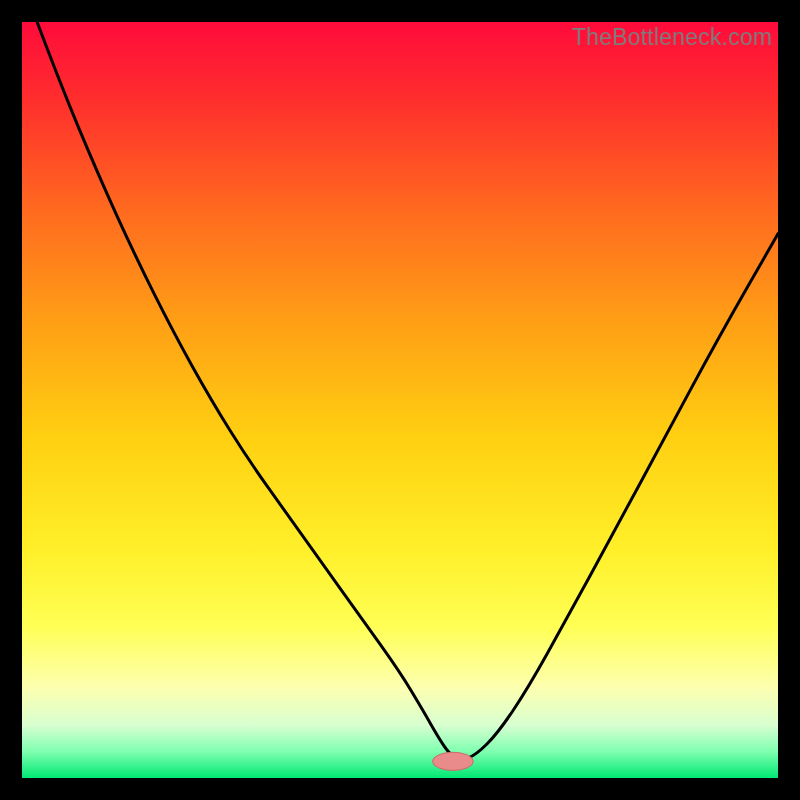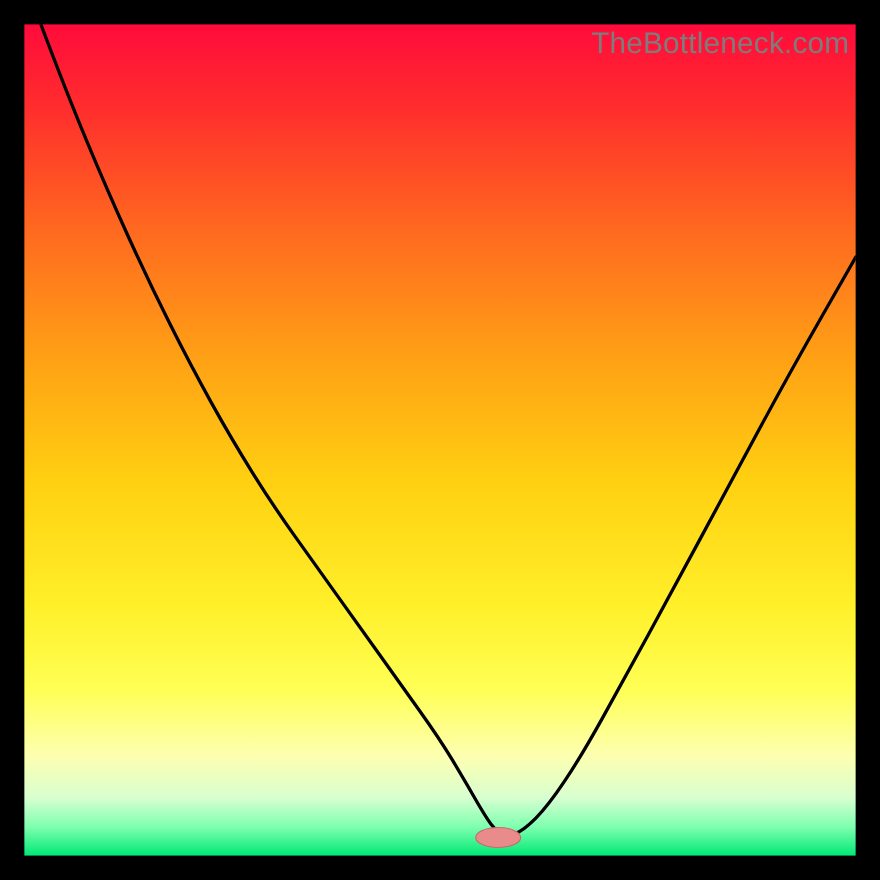--- a/index.html
+++ b/index.html
@@ -24,21 +24,21 @@
     left: 0;
     top: 0;
     width: 756px;
     height: 756px;
   }
   .watermark {
     position: absolute;
     top: 2px;
     right: 6px;
     color: #7d7d7d;
-    font-size: 27px;
+    font-size: 23px;
     font-weight: 500;
     letter-spacing: 0.2px;
     user-select: none;
   }
 </style>
 </head>
 <body>
 
 <div class="frame">
 

